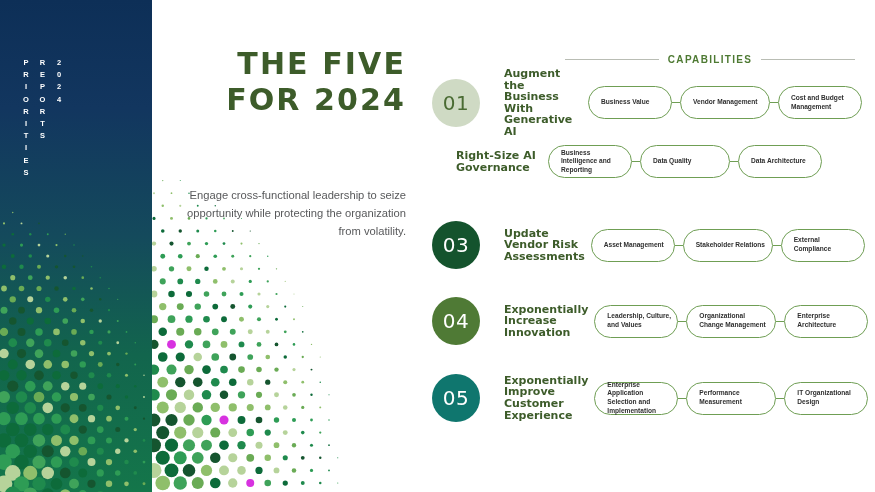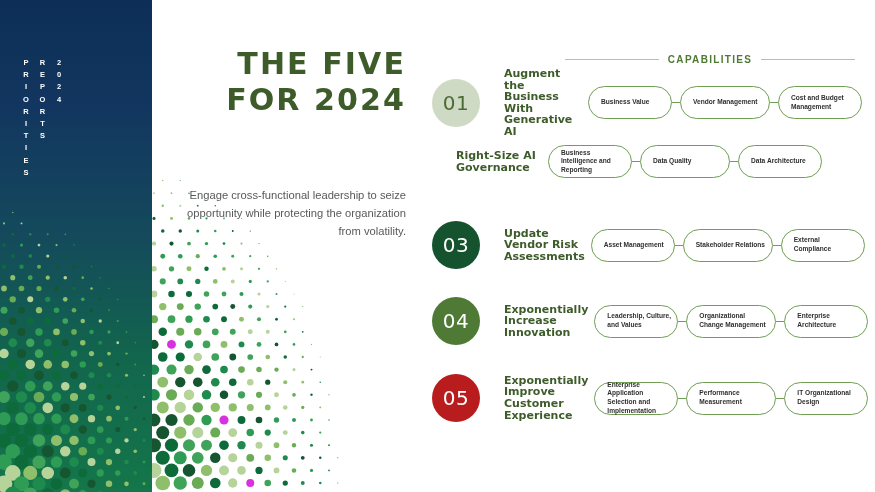--- a/index.html
+++ b/index.html
@@ -673,21 +673,21 @@
         <div class="pill p2">
           <div class="pill-text">Organizational Change Management</div>
         </div>
         <div class="connector"></div>
         <div class="pill p3">
           <div class="pill-text">Enterprise Architecture</div>
         </div>
       </div>
     </div>
     <div class="row" style="top: 374px;">
-      <div class="num-circle" style="background: #b91c1c; color: rgb(255, 255, 255);">05</div>
+      <div class="num-circle" style="background: #0f766e; color: rgb(255, 255, 255);">05</div>
       <div class="row-title">Exponentially Improve Customer Experience</div>
       <div class="pills">
         <div class="pill p1">
           <div class="pill-text">Enterprise Application Selection and Implementation</div>
         </div>
         <div class="connector"></div>
         <div class="pill p2">
           <div class="pill-text">Performance Measurement</div>
         </div>
         <div class="connector"></div>

